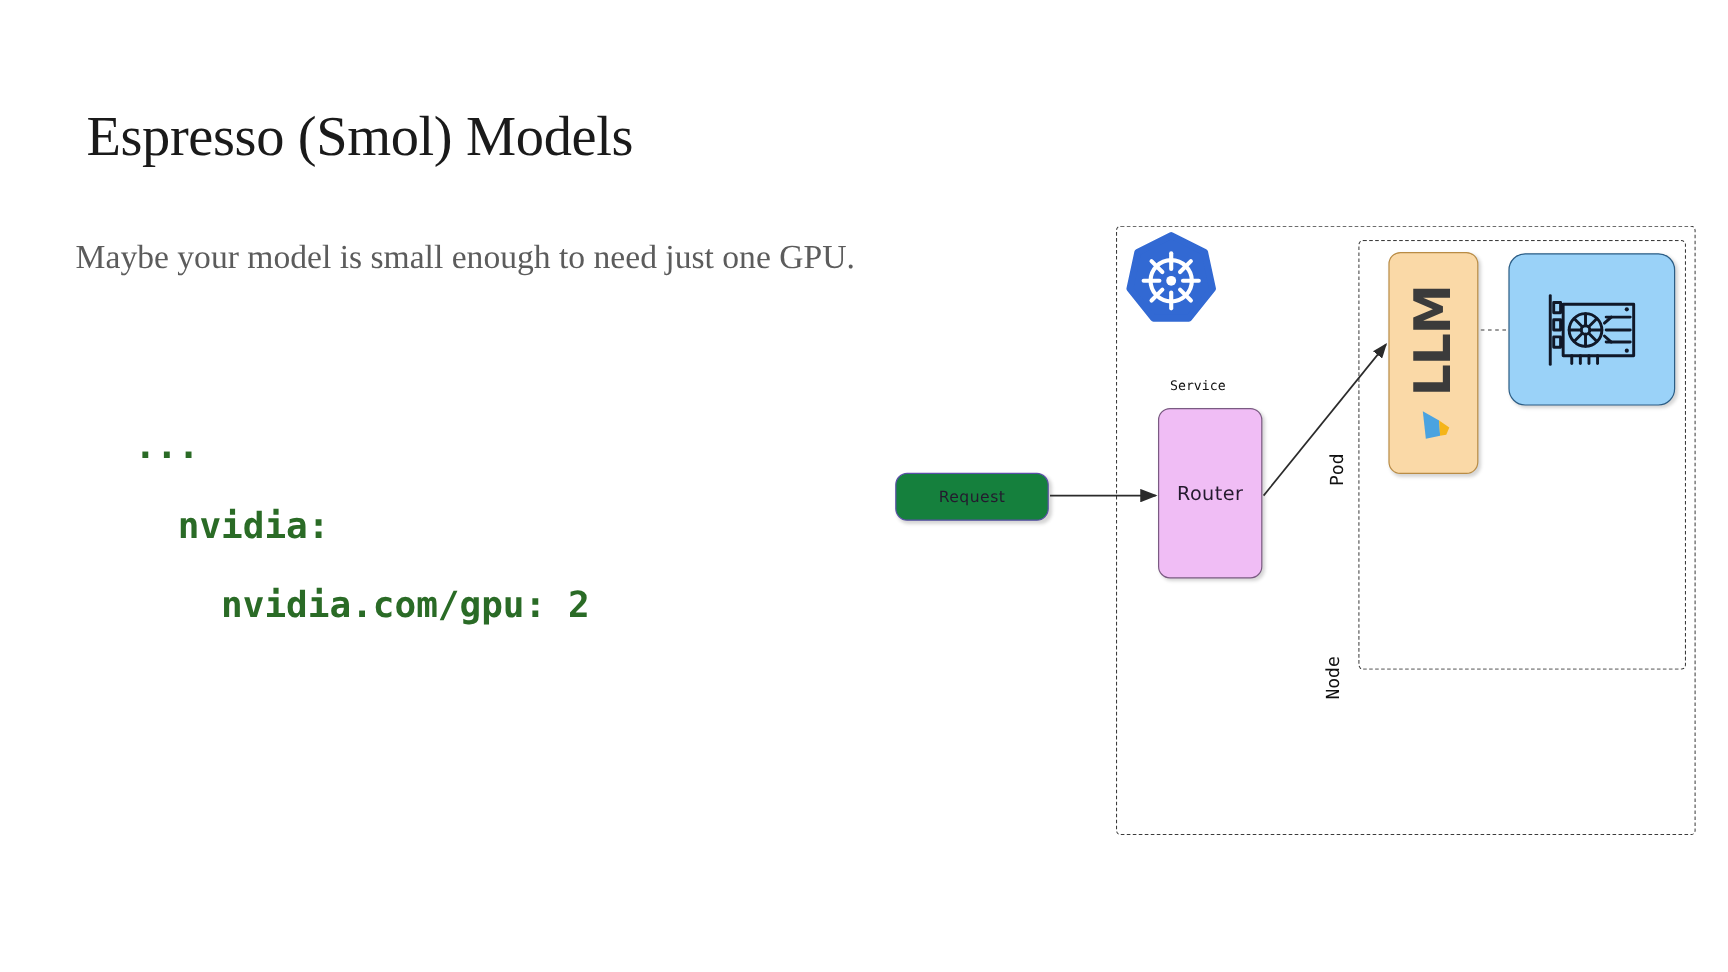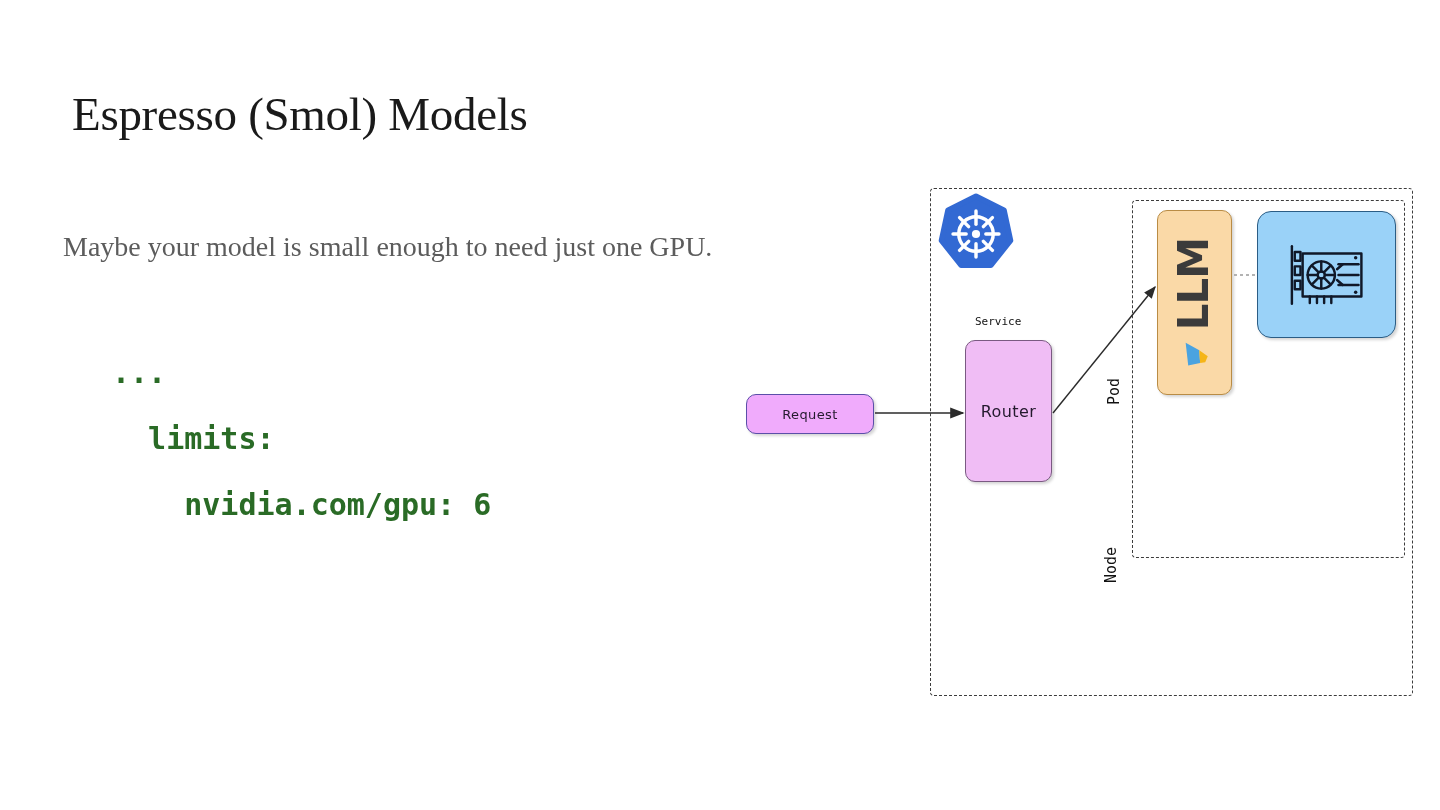--- a/index.html
+++ b/index.html
@@ -31,21 +31,20 @@
   }
   #body-text {
     position: absolute;
     left: 63px;
     top: 194px;
     width: 660px;
     font-family: "Liberation Serif", serif;
     font-size: 28px;
     line-height: 1.52;
     color: #5c5c5c;
-    margin-top: 32px;
   }
 
   #code-block {
     position: absolute;
     left: 112px;
     top: 358px;
     font-family: "DejaVu Sans Mono", monospace;
     font-size: 30px;
     font-weight: bold;
     color: #2a6b26;
@@ -94,21 +93,21 @@
     box-sizing: border-box;
     border-radius: 10px;
     border: 1.4px solid #333333;
     box-shadow: 2px 2px 3px rgba(0,0,0,0.17);
     display: flex;
     align-items: center;
     justify-content: center;
   }
   #request-box {
     left: 11px; top: 219px; width: 128px; height: 40px;
-    background: #f0abfc;
+    background: #15803d;
     border-color: #5b4fa8;
   }
   #router-box {
     left: 230px; top: 165px; width: 87px; height: 142px;
     background: #f0bdf5;
     border-color: #7a5a82;
   }
   #vllm-box {
     left: 422px; top: 35px; width: 75px; height: 185px;
     background: #fad9a7;
@@ -173,22 +172,22 @@
 <body>
 
 <div id="slide">
 
   <div id="title">Espresso (Smol) Models</div>
 
   <div id="body-text">Maybe your model is small enough to need just one GPU.</div>
 
   <div id="code-block">
     <div class="code-line">...</div>
-    <div class="code-line">  limits:</div>
-    <div class="code-line">    nvidia.com/gpu: 6</div>
+    <div class="code-line">  nvidia:</div>
+    <div class="code-line">    nvidia.com/gpu: 2</div>
   </div>
 
   <div id="diagram">
 
     <div id="node-box" class="dash-box"></div>
     <div id="pod-box" class="dash-box"></div>
 
     <div id="k8s-logo">
       <svg viewBox="0 0 100 100" width="82" height="82">
         <polygon points="50,4 84,21 92,58 68,88 32,88 8,58 16,21" fill="#3269d3" stroke="#3269d3" stroke-width="7" stroke-linejoin="round"></polygon>

